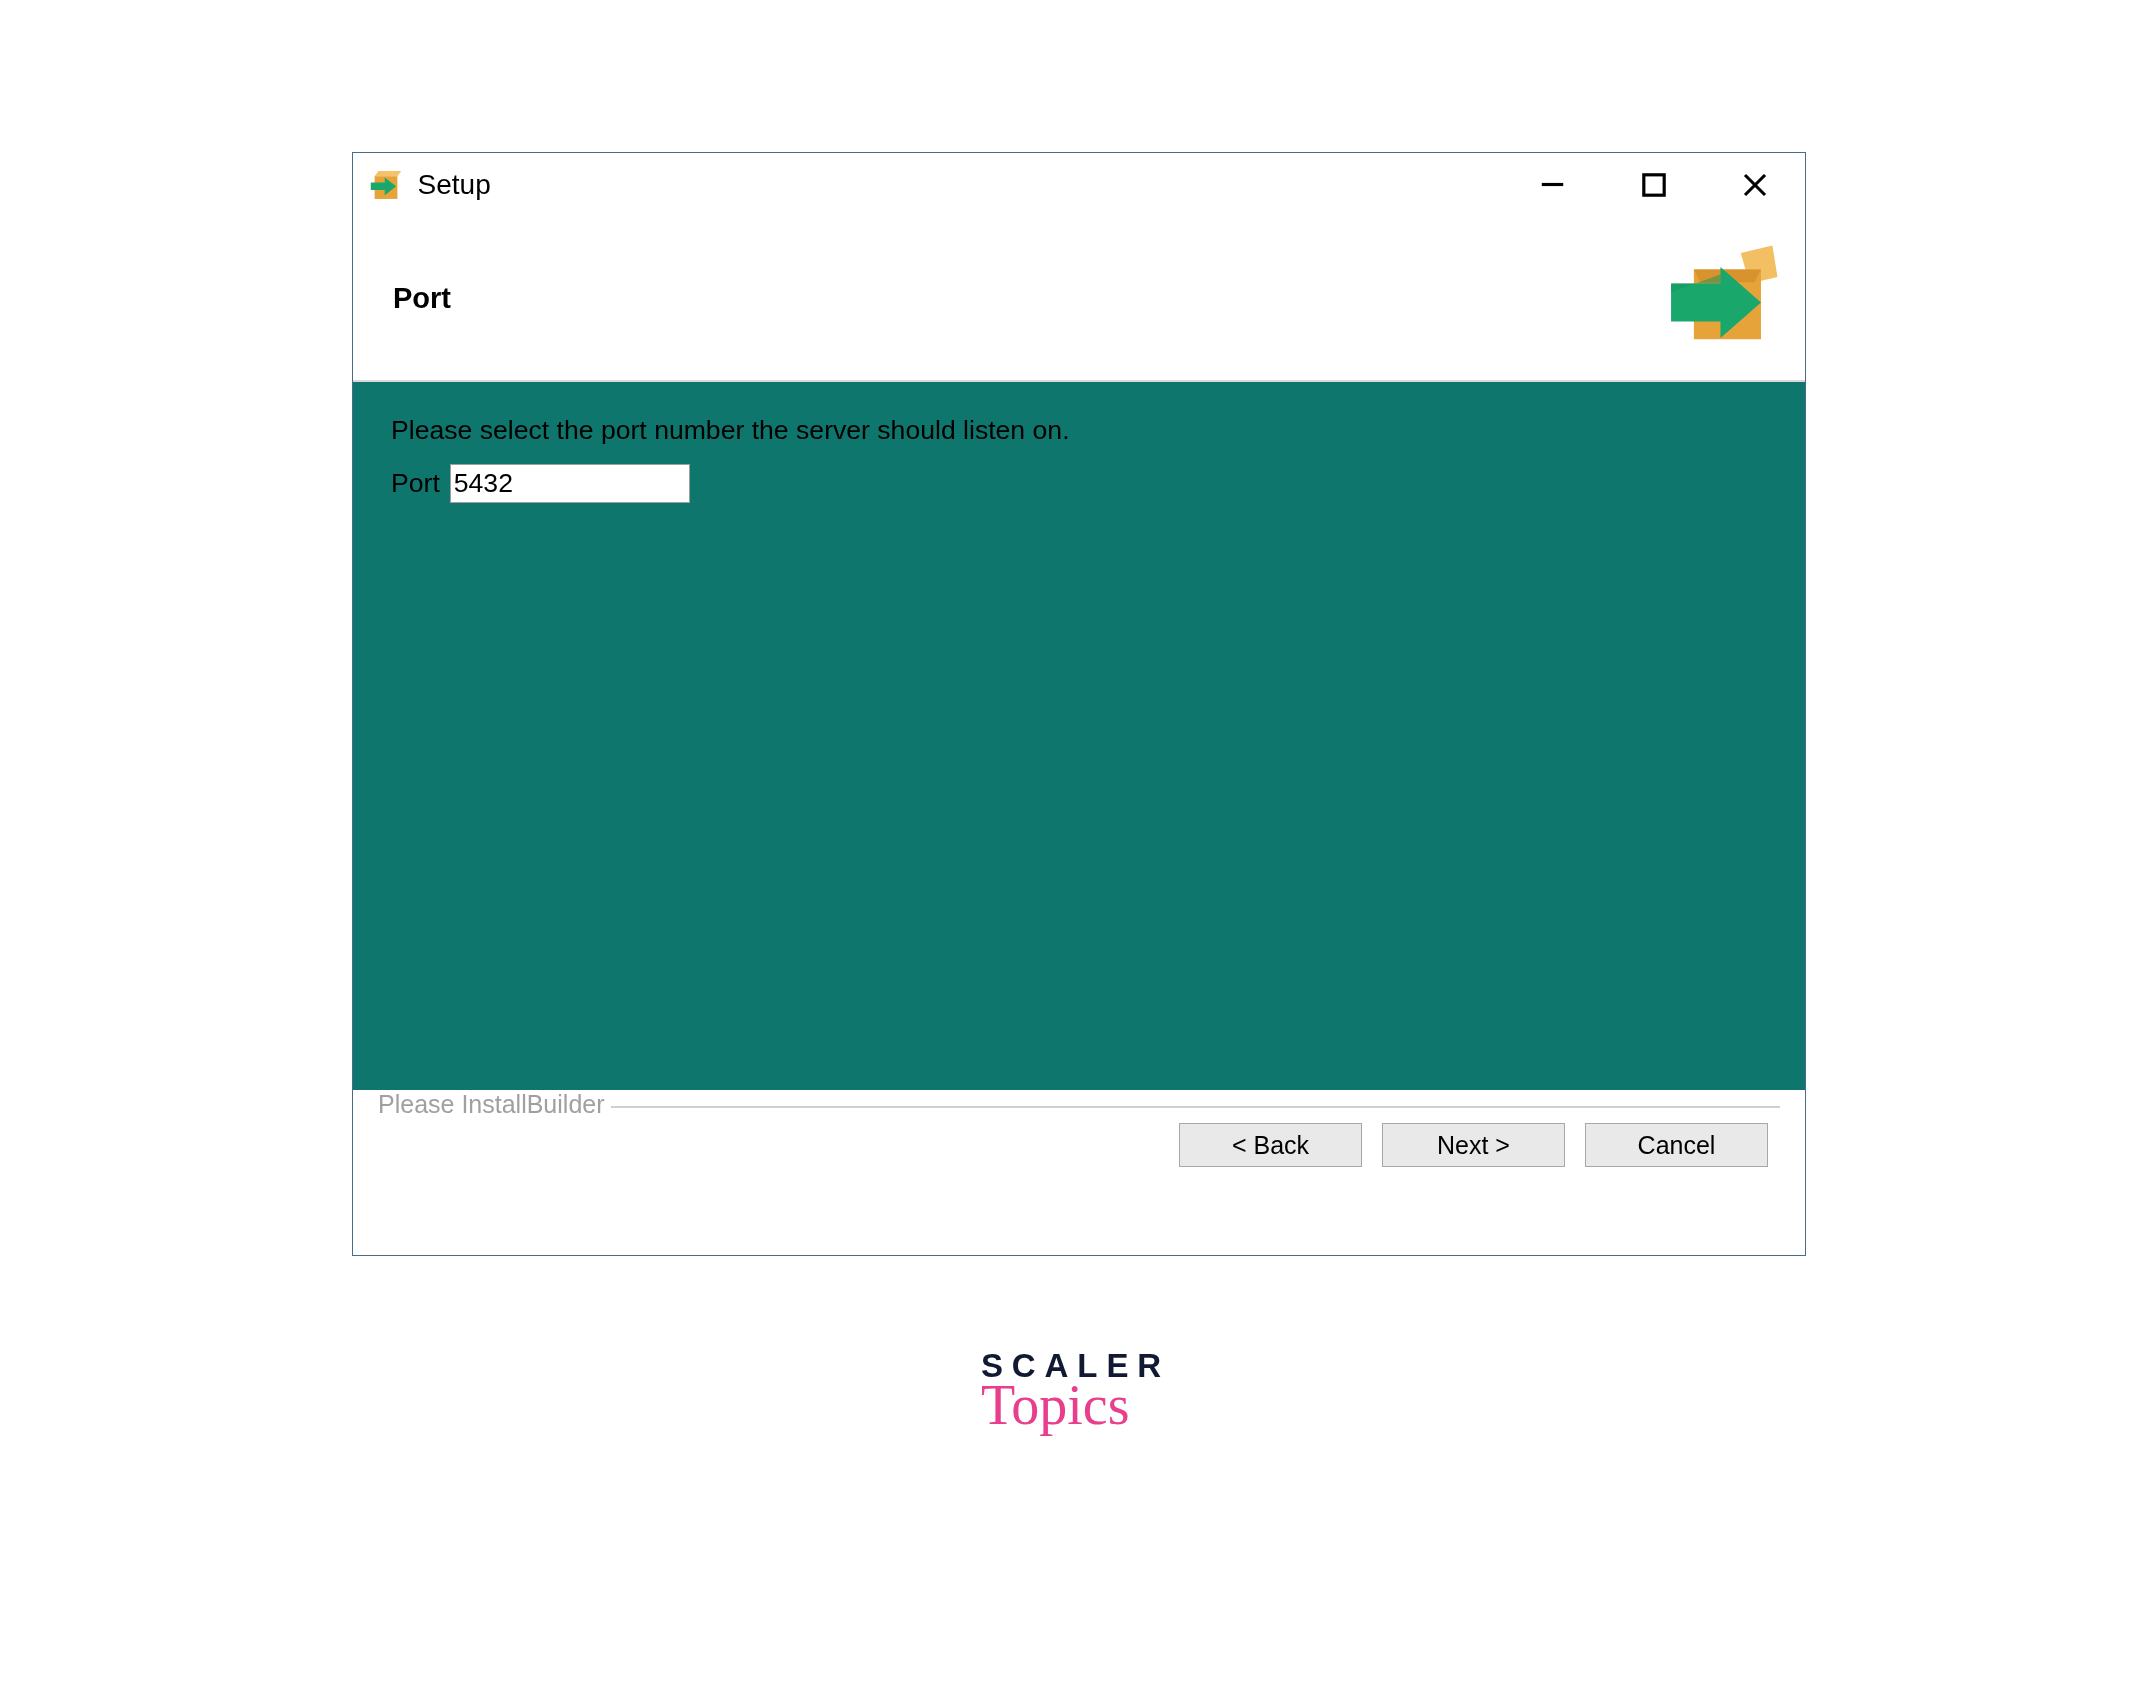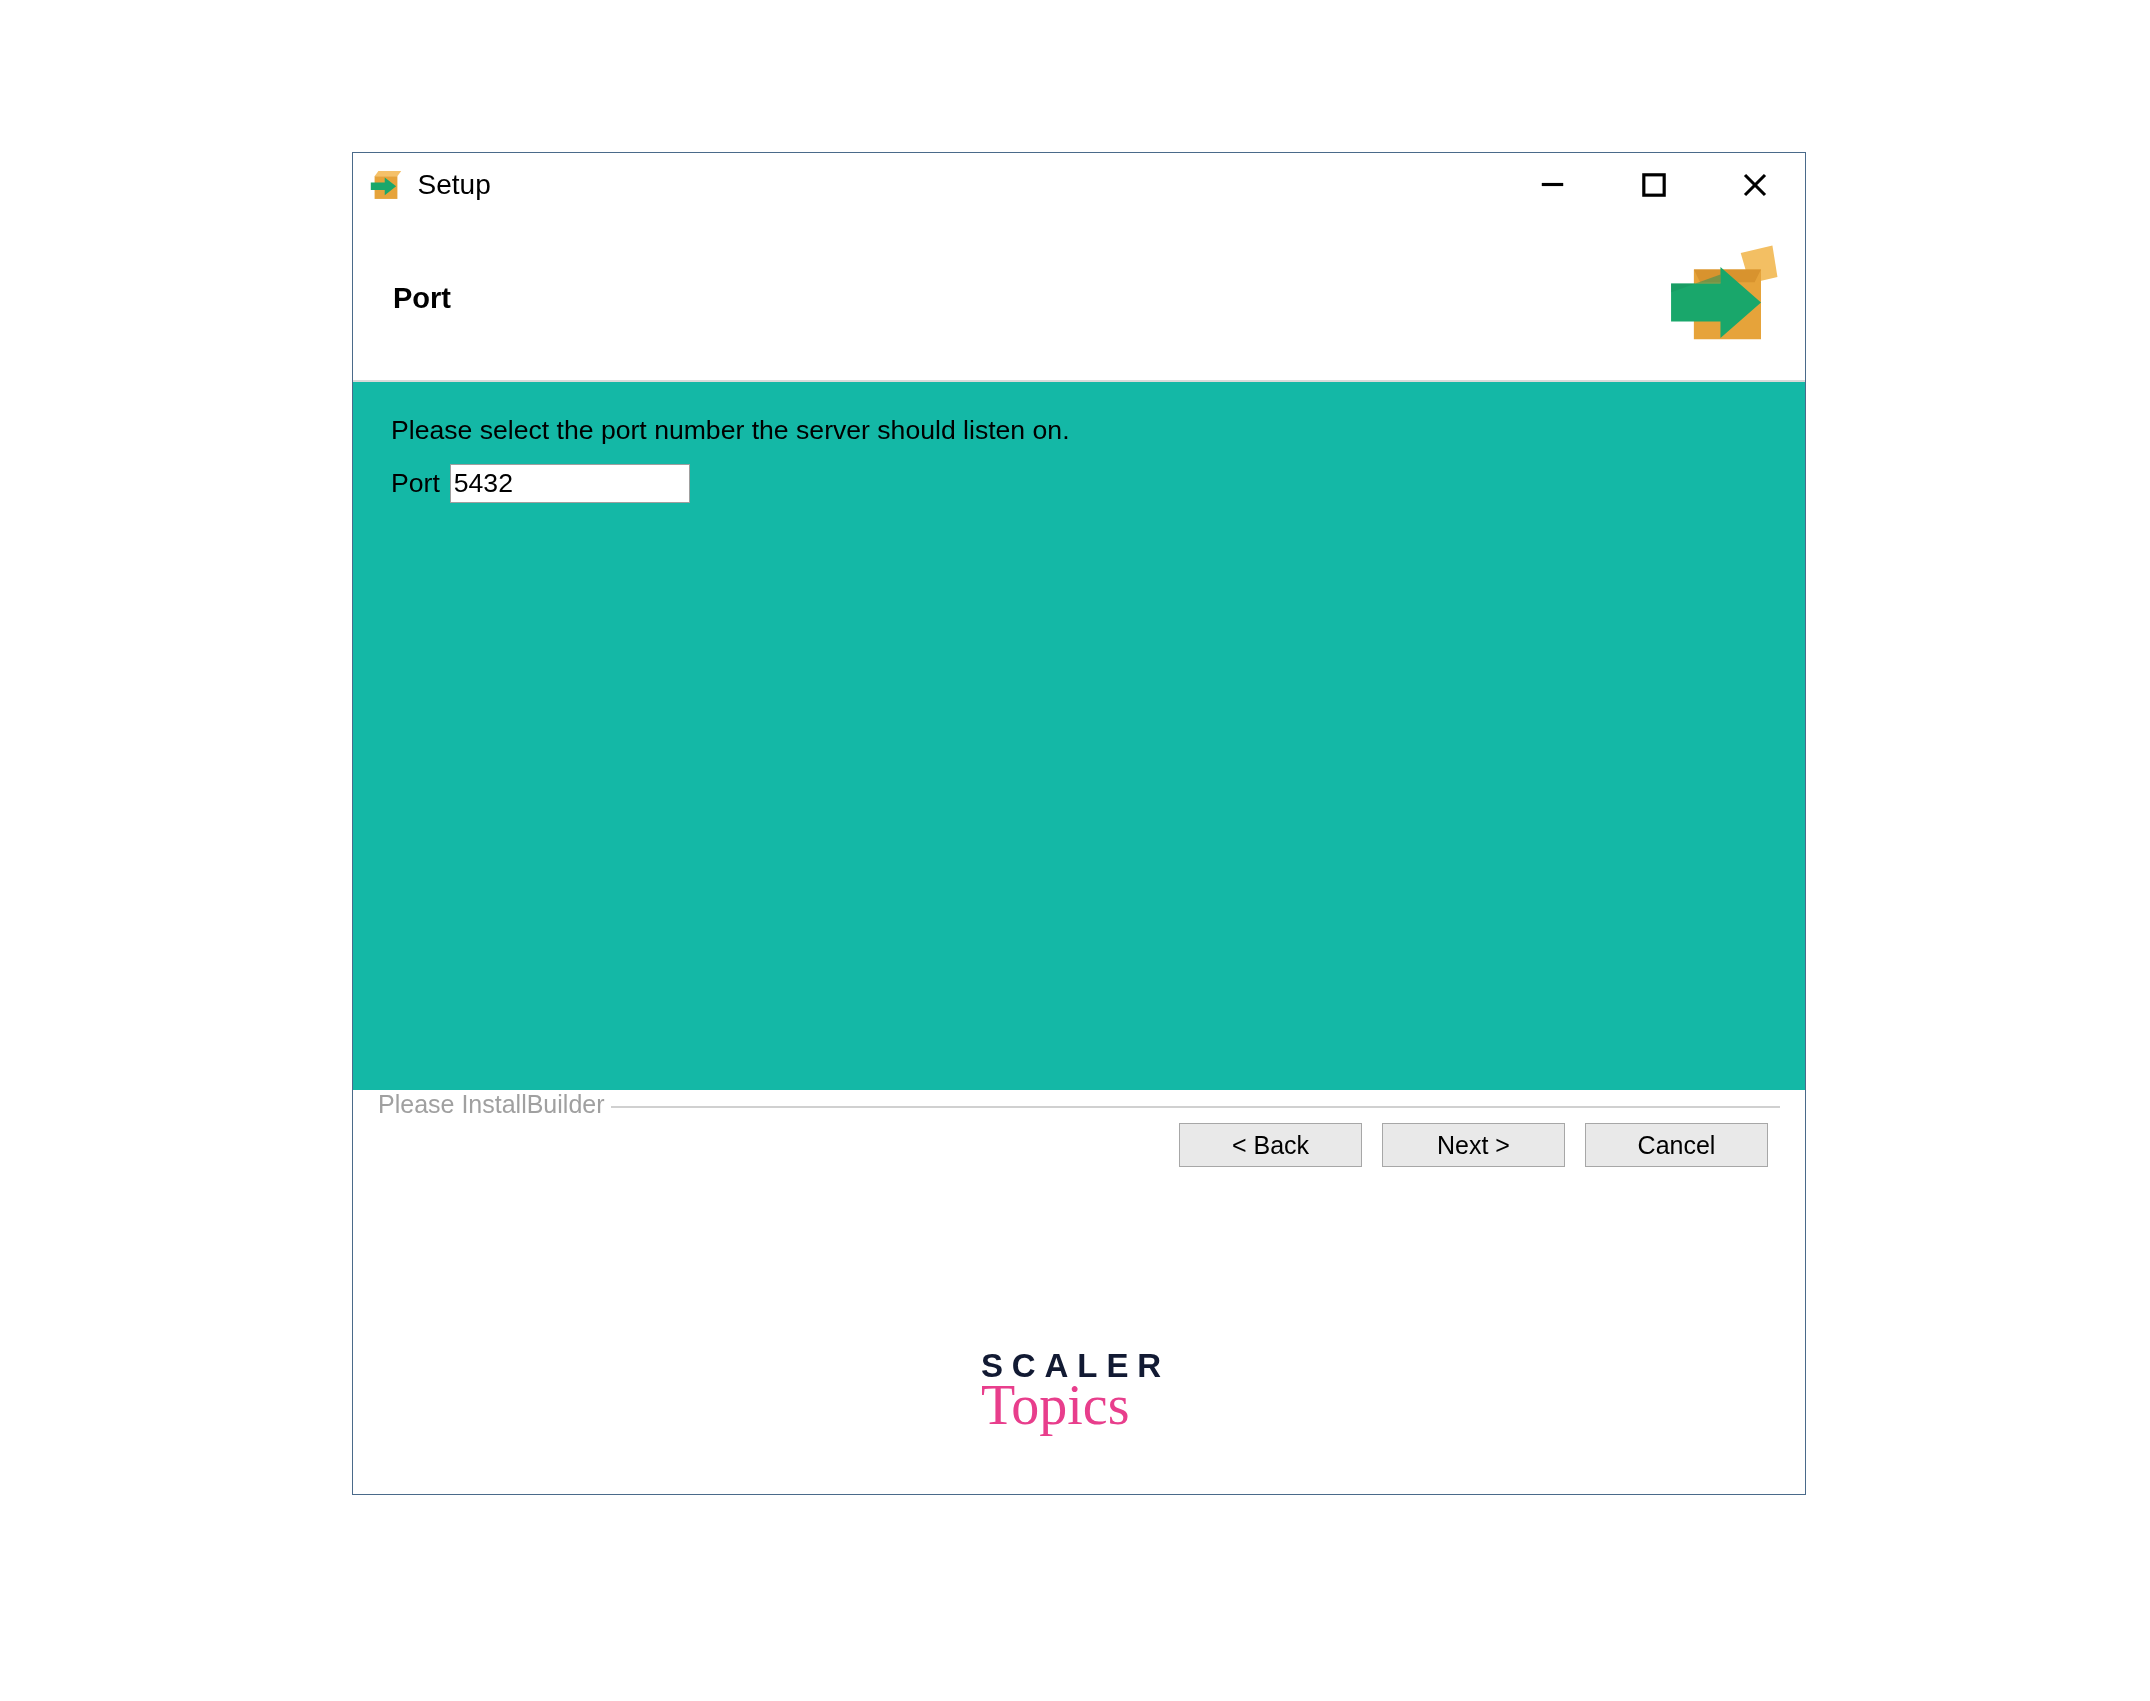--- a/index.html
+++ b/index.html
@@ -11,21 +11,21 @@
     height: 1702px;
     position: relative;
     -webkit-font-smoothing: antialiased;
   }
 
   .window {
     position: absolute;
     left: 352px;
     top: 152px;
     width: 1454px;
-    height: 1343px;
+    height: 1104px;
     border: 1.9px solid #4a6a8a;
     background: #ffffff;
   }
 
   
   .titlebar {
     height: 63px;
     display: flex;
     align-items: center;
     padding: 0 11.4px 0 14px;
@@ -55,21 +55,21 @@
   }
   .header .spacer { flex: 1; }
 
   .divider { height: 1.9px; background: #d9d9d9; width: 100%; }
 
   
   .body {
     padding: 33px 38px 0 38px;
     height: 708px;
     position: relative;
-    background: #14b8a6;
+    background: #0f766e;
   }
   .instruction {
     font-size: 26.6px;
     color: #000;
   }
   .port-row {
     margin-top: 17.7px;
     display: flex;
     align-items: center;
     gap: 10px;

